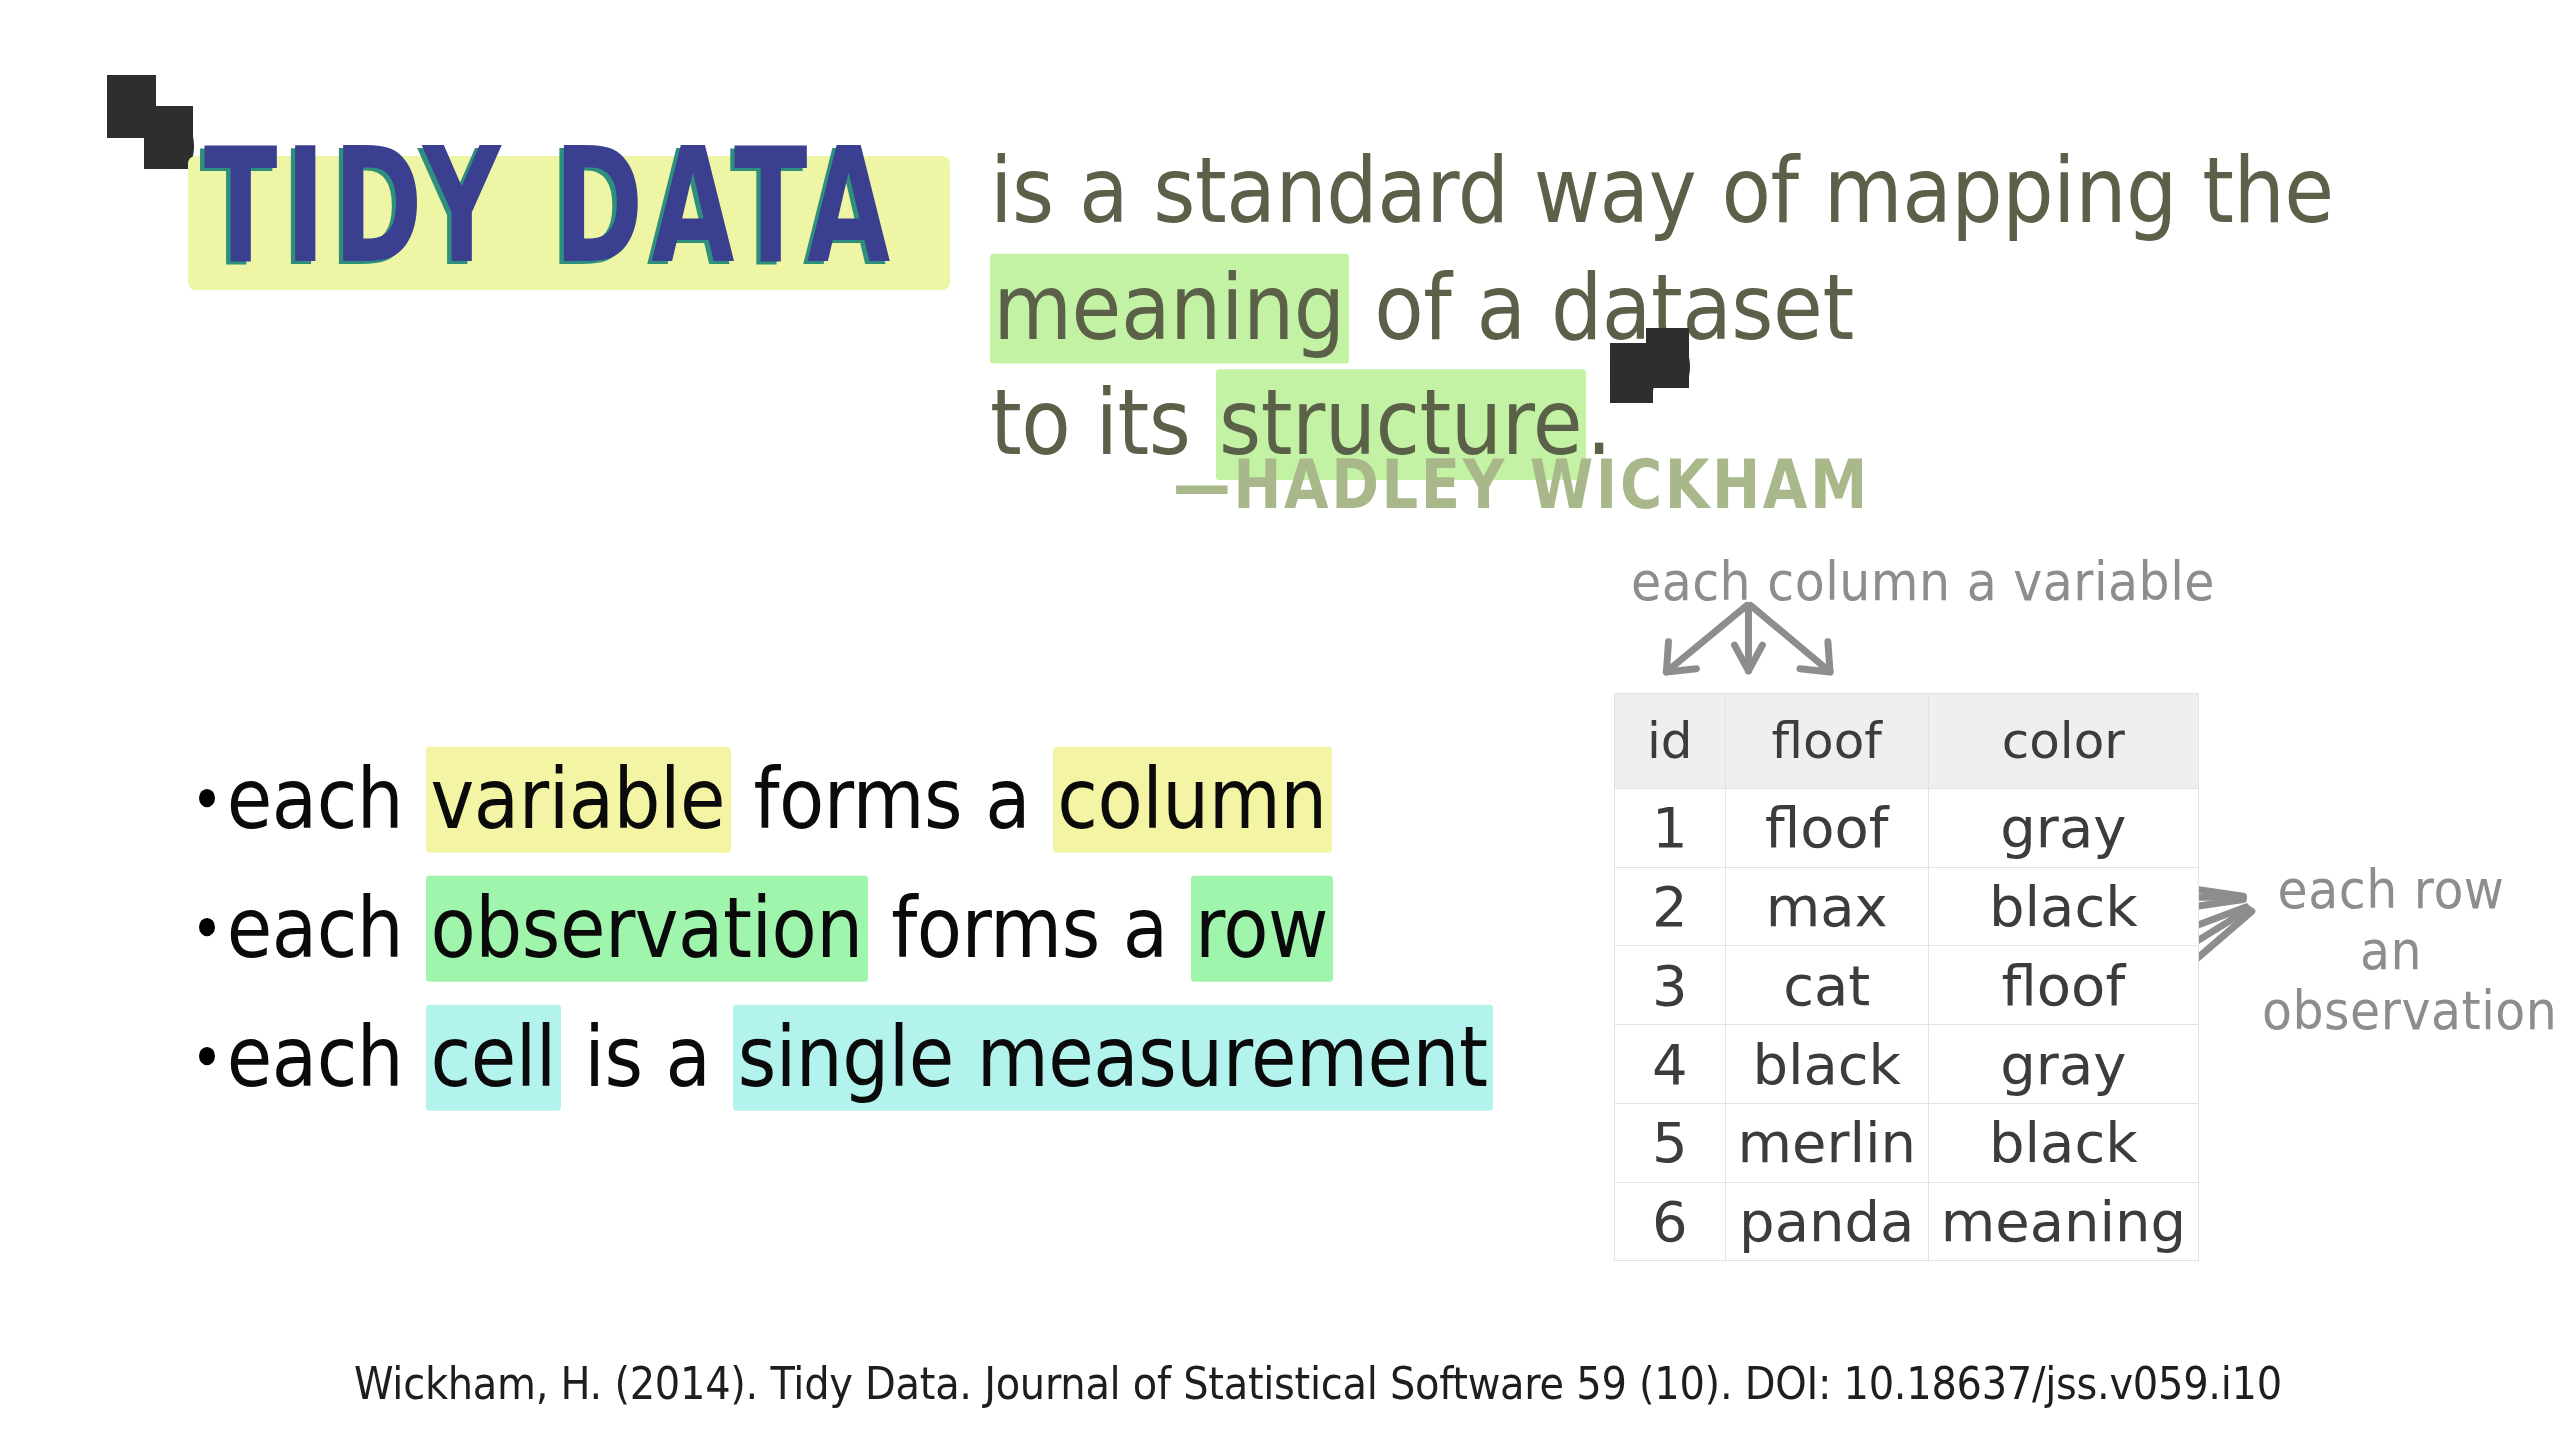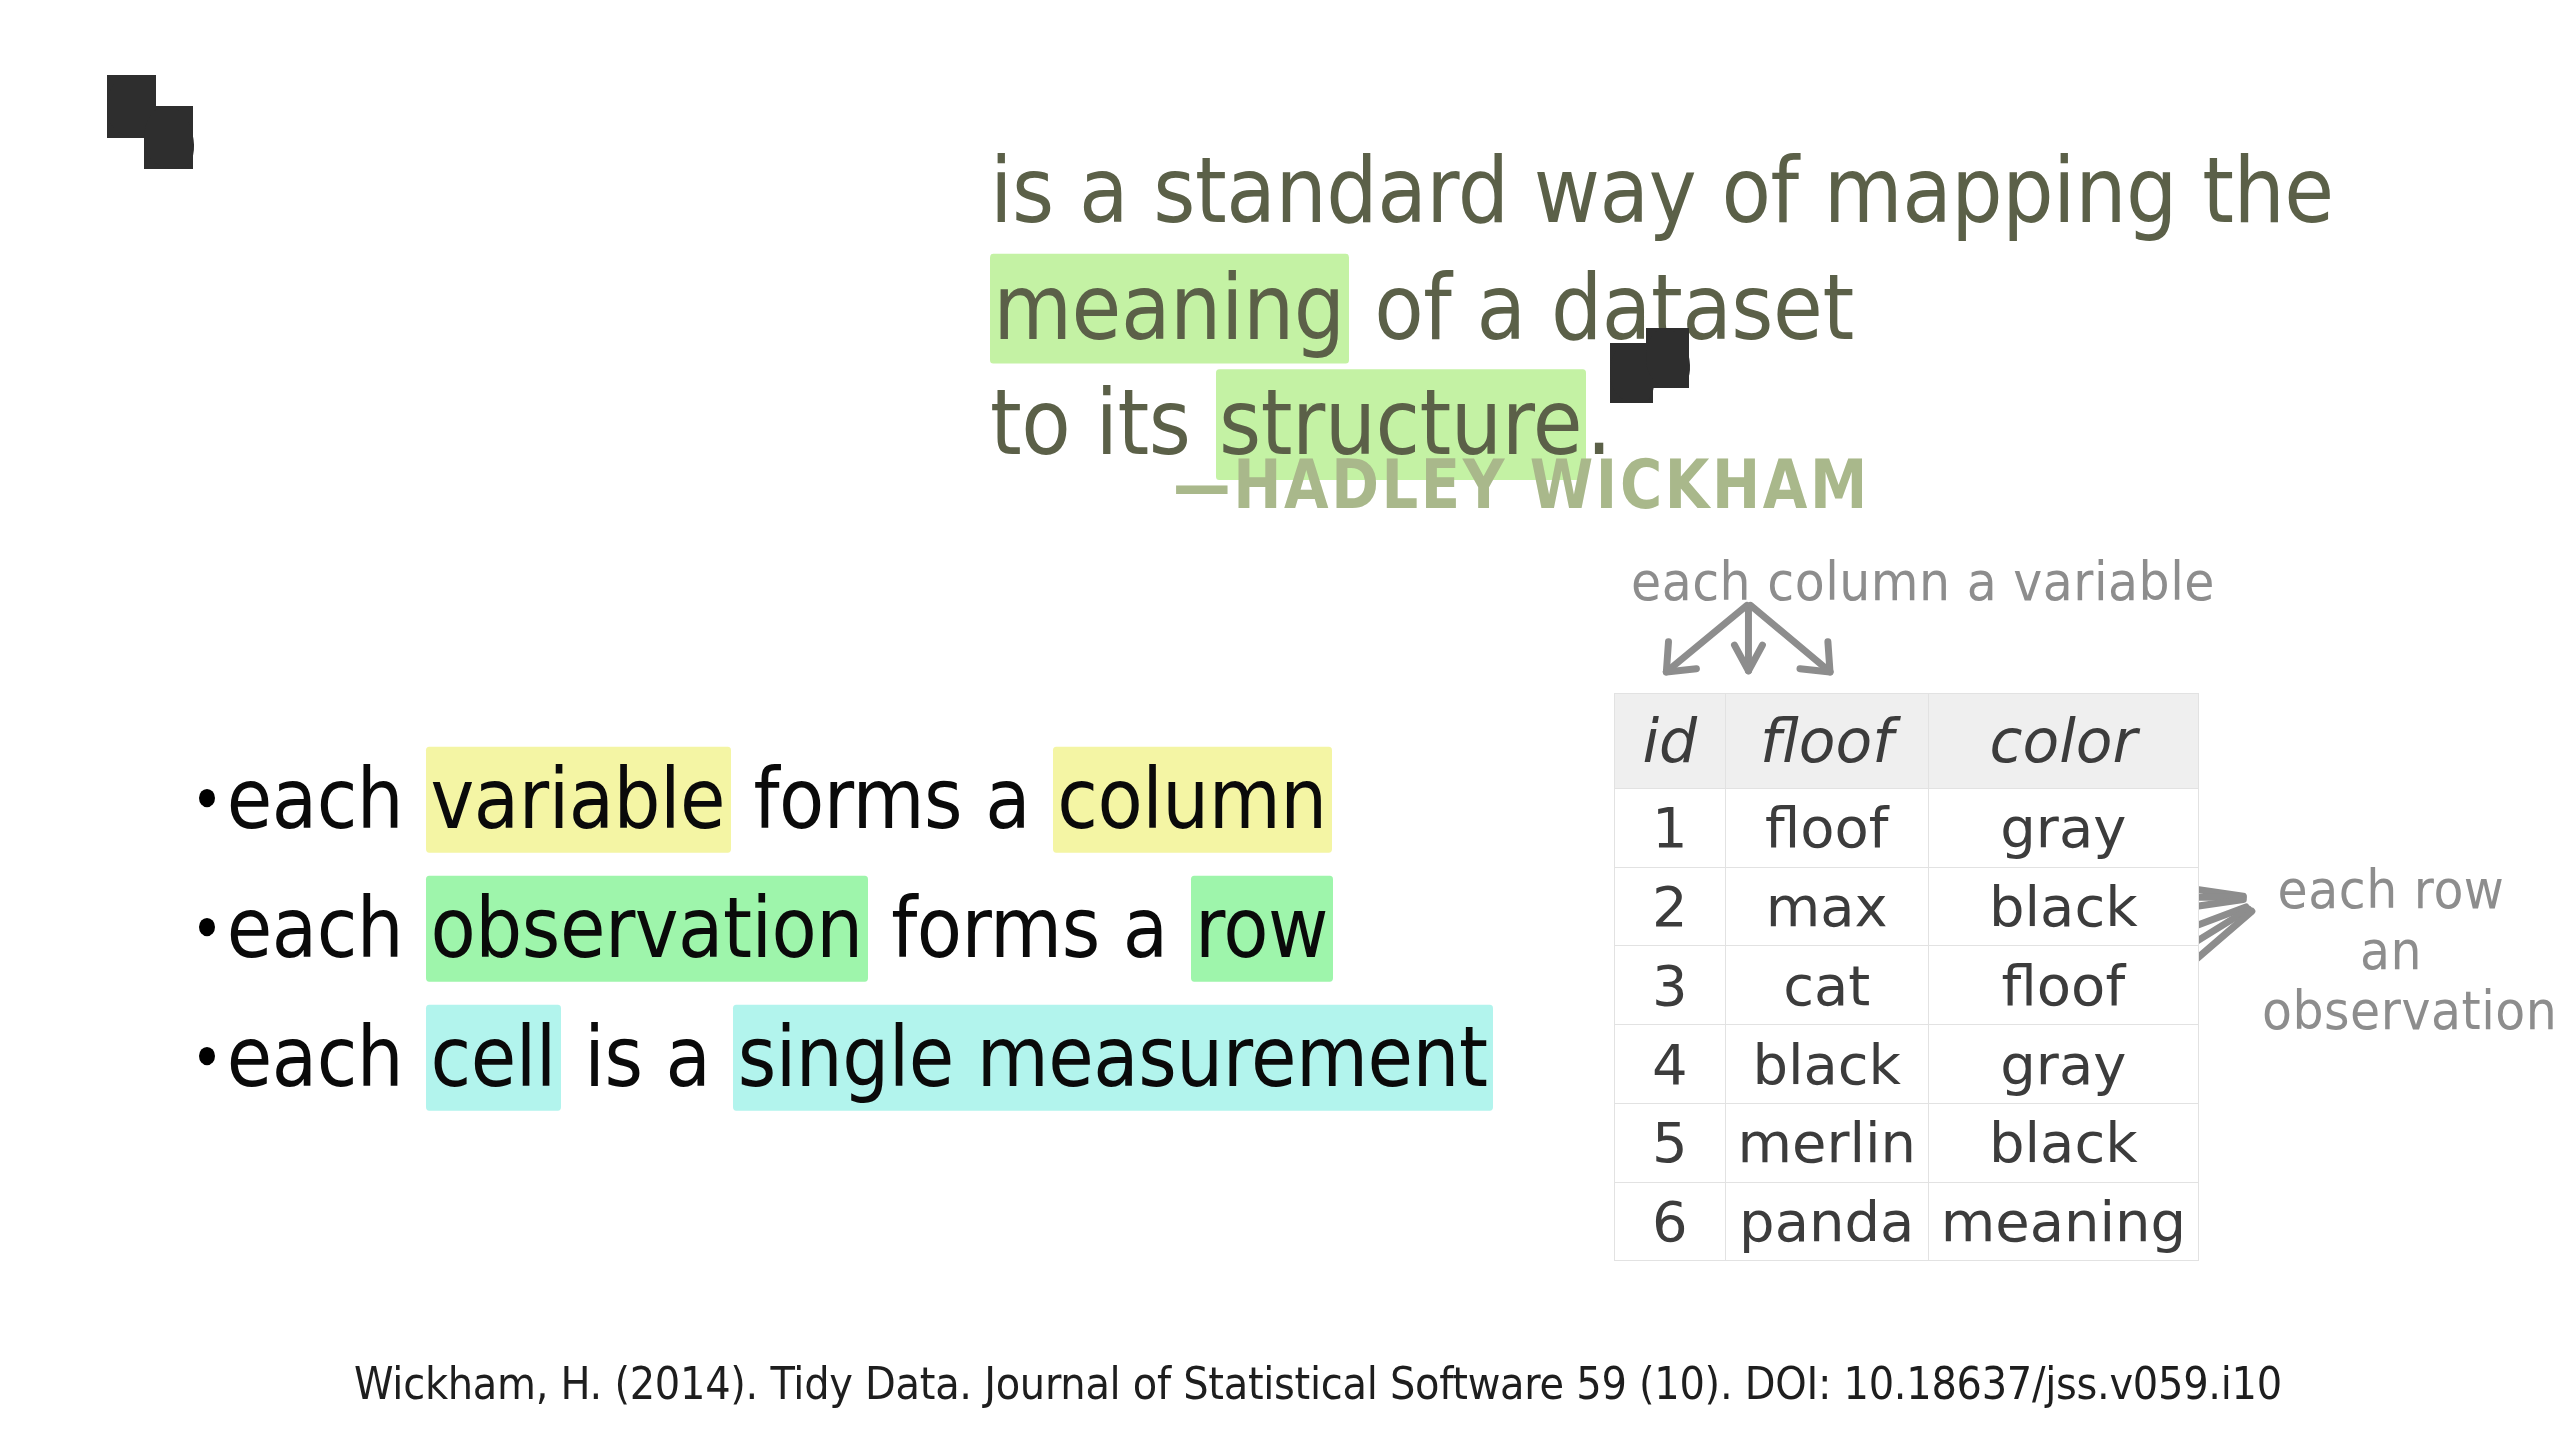--- a/index.html
+++ b/index.html
@@ -121,21 +121,21 @@
   .tbl td,.tbl th{
     border:1.6px solid #e2e2e2;
     font-size:56px;
     color:#3c3c3c;
     font-weight:400;
     padding:6.4px 11.8px;
     text-align:center;
     height:60px;
     font-family:"DejaVu Sans", sans-serif;
   }
-  .tbl thead th{background:#efefef;height:81px;font-size:60px;font-style:italic;}
+  .tbl thead th{background:#efefef;height:81px;font-size:50px;}
   .tbl td.idcol{width:86px;}
   .tbl td.namecol{width:150px;}
   .tbl td.colorcol{width:161px;}
 
   
   .anno{
     position:absolute;
     color:#8d8d8d;
     font-size:49px;
     letter-spacing:0.5px;
@@ -163,20 +163,24 @@
 
 <div class="slide">
 
   <div class="qmark qopen a">
       <span></span>
     </div>
   <div class="qmark qopen b">
       <span></span>
     </div>
 
+  <div class="tidy-wrap">
+    <div class="tidy-hl"></div>
+    <div class="tidy-txt">TIDY DATA</div>
+  </div>
 
   <div class="quote">
     <span>is a standard way of mapping the</span><br>
     <span class="hl-green">meaning</span><span> of a dataset</span><br>
     <span>to its </span><span class="hl-green">structure</span><span>.</span>
   </div>
 
   <div class="qmark qclose a">
       <span></span>
     </div>

